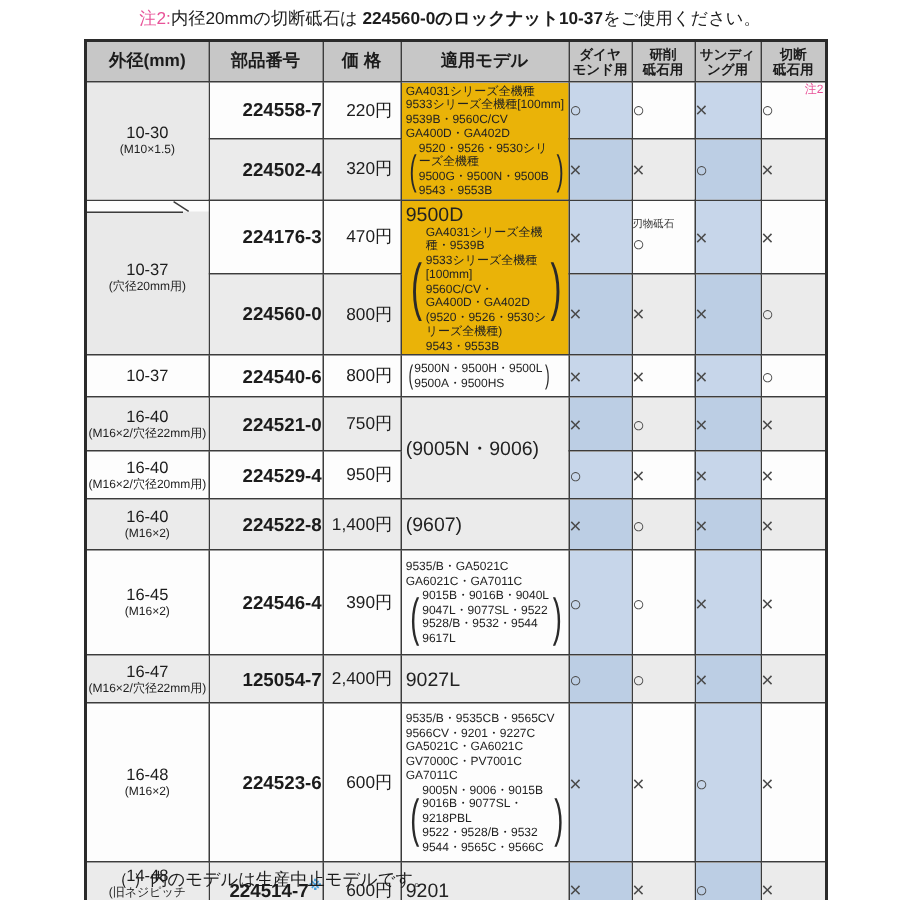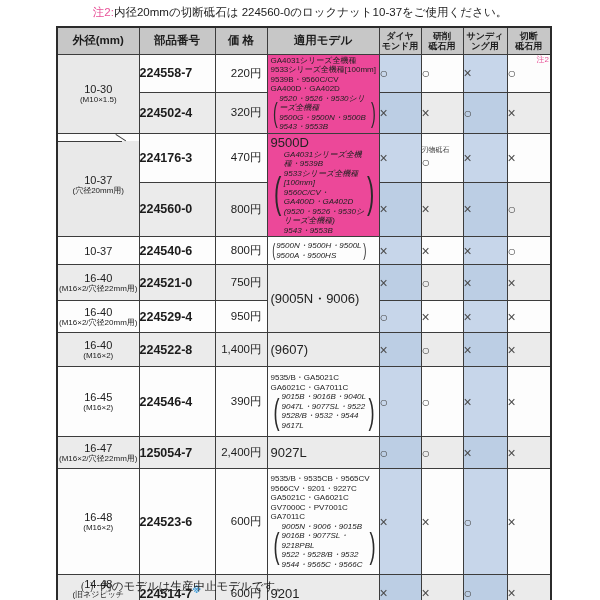--- a/index.html
+++ b/index.html
@@ -7,46 +7,46 @@
   body {
     width:600px; height:600px; background:#ffffff;
     font-family:"Liberation Sans","DejaVu Sans",sans-serif;
     color:#1c1c1c; -webkit-font-smoothing:antialiased;
   }
   .page { position:relative; width:600px; height:600px; overflow:hidden; }
 
   
   .top-note { position:absolute; top:5px; left:0; width:100%; text-align:center; font-size:11.5px; letter-spacing:0; white-space:nowrap; }
   .top-note .pink { color:#e85298;text-align:center; }
-  .top-note .bold { font-weight:normal; }
+  .top-note .bold { font-weight:bold; }
 
   
   table.parts { position:absolute; top:26px; left:56px; border-collapse:collapse; table-layout:fixed; border:2px solid #2b2b2b; background:#fdfdfd; }
   td, th { border:1px solid #3c3c3c; padding:0; overflow:hidden; vertical-align:middle; }
   th { background:#c7c7c7; font-size:11.5px; font-weight:bold; height:27px; text-align:center; }
   th.small { font-size:9px; line-height:10px; padding-top:1px; }
   th.small span { display:block; }
 
   tr.stripe td { background:#ebebeb; }
   td.mark { text-align:left; font-size:14px; color:#4b4b4b; position:relative; }
   td.mark.blue { background:#c7d6ea; }
   tr.stripe td.mark.blue { background:#bccee4; }
-  td.span-cell { background:#ec4899; }
+  td.span-cell { background:#eab308; }
   td.outer-span { background:#e9e9e9; }
 
   td.outer { text-align:center; font-size:11px; line-height:12px; position:relative; }
   td.outer .sub { display:block; font-size:8px; line-height:9px; color:#222;text-align:center; }
-  td.part { font-weight:bold; font-size:12.5px; text-align:left; letter-spacing:0; }
+  td.part { font-weight:bold; font-size:12.5px; text-align:right; letter-spacing:0; }
   td.part .ast { color:#45a0dc; font-size:9px; vertical-align:super; font-weight:bold; }
   td.price { text-align:right; font-size:11.5px; padding-right:5px; }
 
   td.model { font-size:8px; line-height:9.5px; text-align:left; padding:1px 1px 1px 3px; color:#222; }
   td.model .big { font-size:13px; line-height:15px; display:block; }
   .pgroup { display:flex; align-items:center; }
-  .plines { display:block;font-style:italic; }
+  .plines { display:block; }
   .paren { display:inline-block; font-weight:400; color:#2a2a2a; transform:scale(0.55,1.05); line-height:1; }
   .p17 { font-size:17px; } .p26 { font-size:26px; } .p33 { font-size:33px; } .p40 { font-size:40px; }
 
   .sup-note { position:absolute; top:1px; right:1px; font-size:8px; color:#e85298; line-height:8px; }
   .cell-note { display:block; font-size:7px; line-height:8px; color:#333; margin-top:1px; }
   .mark-glyph { display:inline-block; }
   td.mark .with-note .mark-glyph { line-height:12px; }
 
   
   .tabmask { position:absolute; top:0; left:0; right:0; height:7px; background:#fdfdfd; }

